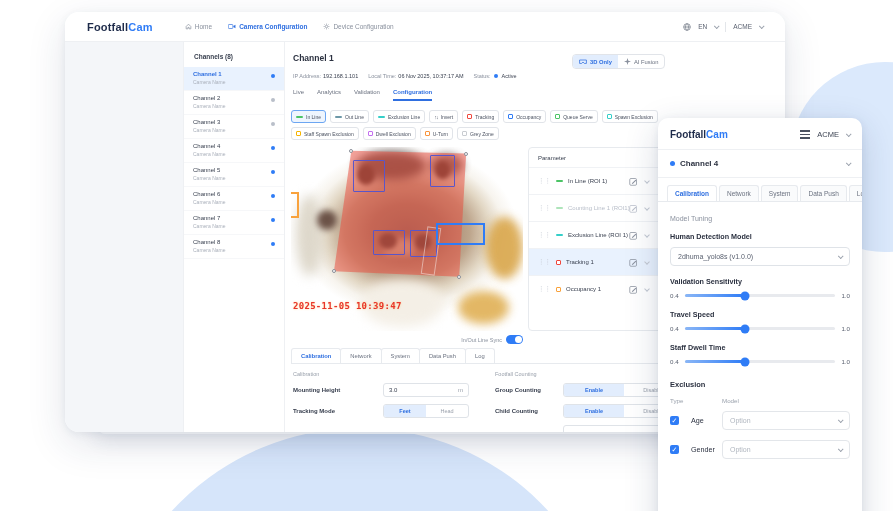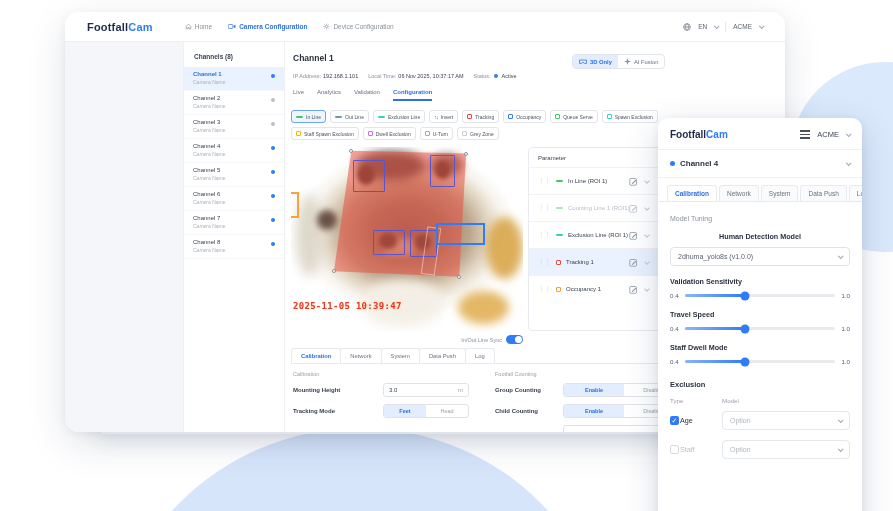--- a/index.html
+++ b/index.html
@@ -165,21 +165,21 @@
   .slider { display:flex; align-items:center; gap:6px; font-size:6.2px; color:#5a6170; margin:6px 0 2px; }
   .track { flex:1; height:3px; border-radius:2px; background:#e8eaee; position:relative; }
   .fill { position:absolute; left:0; top:0; bottom:0; border-radius:2px;
     background:linear-gradient(90deg,#8ab6f6,#2f7cf6); }
   .knob { position:absolute; top:50%; transform:translate(-50%,-50%); width:9px; height:9px;
     border-radius:50%; background:#2f7cf6; cursor:pointer; }
   .classifier-title { font-size:7.5px; font-weight:bold; margin:15px 0 8px; color:#2b3140; }
   .cls-headers { display:flex; font-size:6.2px; color:#9aa1ac; margin-bottom:7px; }
   .cls-headers .c1 { width:52px; }
   .cls-row { display:flex; align-items:center; margin-bottom:10px; }
-  .cls-type { width:52px; display:flex; gap:1px; align-items:center; font-size:7.2px; color:#2b3140; }
+  .cls-type { width:52px; display:flex; gap:12px; align-items:center; font-size:7.2px; color:#2b3140; }
   .checkbox { width:9px; height:9px; border-radius:2px; background:#2f7cf6; color:#fff; font-size:7px;
     display:flex; align-items:center; justify-content:center; line-height:1; cursor:pointer; }
   .checkbox.unchecked { background:#fff; border:1px solid #d6dae0; color:transparent; }
   .cls-row.disabled .cls-label { color:#b8bec9; }
   .cls-select { flex:1; height:19px; border:1px solid #e3e6ea; border-radius:4px; display:flex;
     align-items:center; justify-content:space-between; padding:0 7px; font-size:7px; color:#b0b6bf; cursor:pointer; }
   svg { display:block; }
 </style>
 </head>
 <body>
@@ -558,21 +558,21 @@
     <div class="panel-tab active">Calibration</div>
     <div class="panel-tab">Network</div>
     <div class="panel-tab">System</div>
     <div class="panel-tab">Data Push</div>
     <div class="panel-tab">Log</div>
   </div>
 
   <div class="panel-body">
     <div class="section-label">Model Tuning</div>
 
-    <div class="field-label" style="margin-top:4px;text-align:center;">Human Detection Model</div>
+    <div class="field-label" style="margin-top:4px;">Human Detection Model</div>
     <div class="select">
       <span>2dhuma_yolo8s (v1.0.0)</span>
       <span class="chev"></span>
     </div>
 
     <div class="field-label">Validation Sensitivity</div>
     <div class="slider">
       <span>0.4</span>
       <span class="track">
           <span class="fill" style="width: 40%;"></span>
@@ -584,21 +584,21 @@
     <div class="field-label">Travel Speed</div>
     <div class="slider">
       <span>0.4</span>
       <span class="track">
           <span class="fill" style="width: 40%;"></span>
           <span class="knob" style="left: 40%;"></span>
         </span>
       <span>1.0</span>
     </div>
 
-    <div class="field-label">Staff Dwell Mode</div>
+    <div class="field-label">Staff Dwell Time</div>
     <div class="slider">
       <span>0.4</span>
       <span class="track">
           <span class="fill" style="width: 40%;"></span>
           <span class="knob" style="left: 40%;"></span>
         </span>
       <span>1.0</span>
     </div>
 
     <div class="classifier-title">Exclusion</div>
@@ -611,25 +611,25 @@
       <span class="cls-type">
         <span class="checkbox">✓</span>
         <span class="cls-label">Age</span>
       </span>
       <span class="cls-select">
         <span>Option</span>
         <span class="chev"></span>
       </span>
     </div>
 
-
-    <div class="cls-row disabled">
+    <div class="cls-row">
       <span class="cls-type">
-        <span class="checkbox unchecked">✓</span>
-        <span class="cls-label">Staff</span>
+        <span class="checkbox">✓</span>
+        <span class="cls-label">Gender</span>
       </span>
       <span class="cls-select">
         <span>Option</span>
         <span class="chev"></span>
       </span>
     </div>
+
   </div>
 </div>
 
 </body></html>

